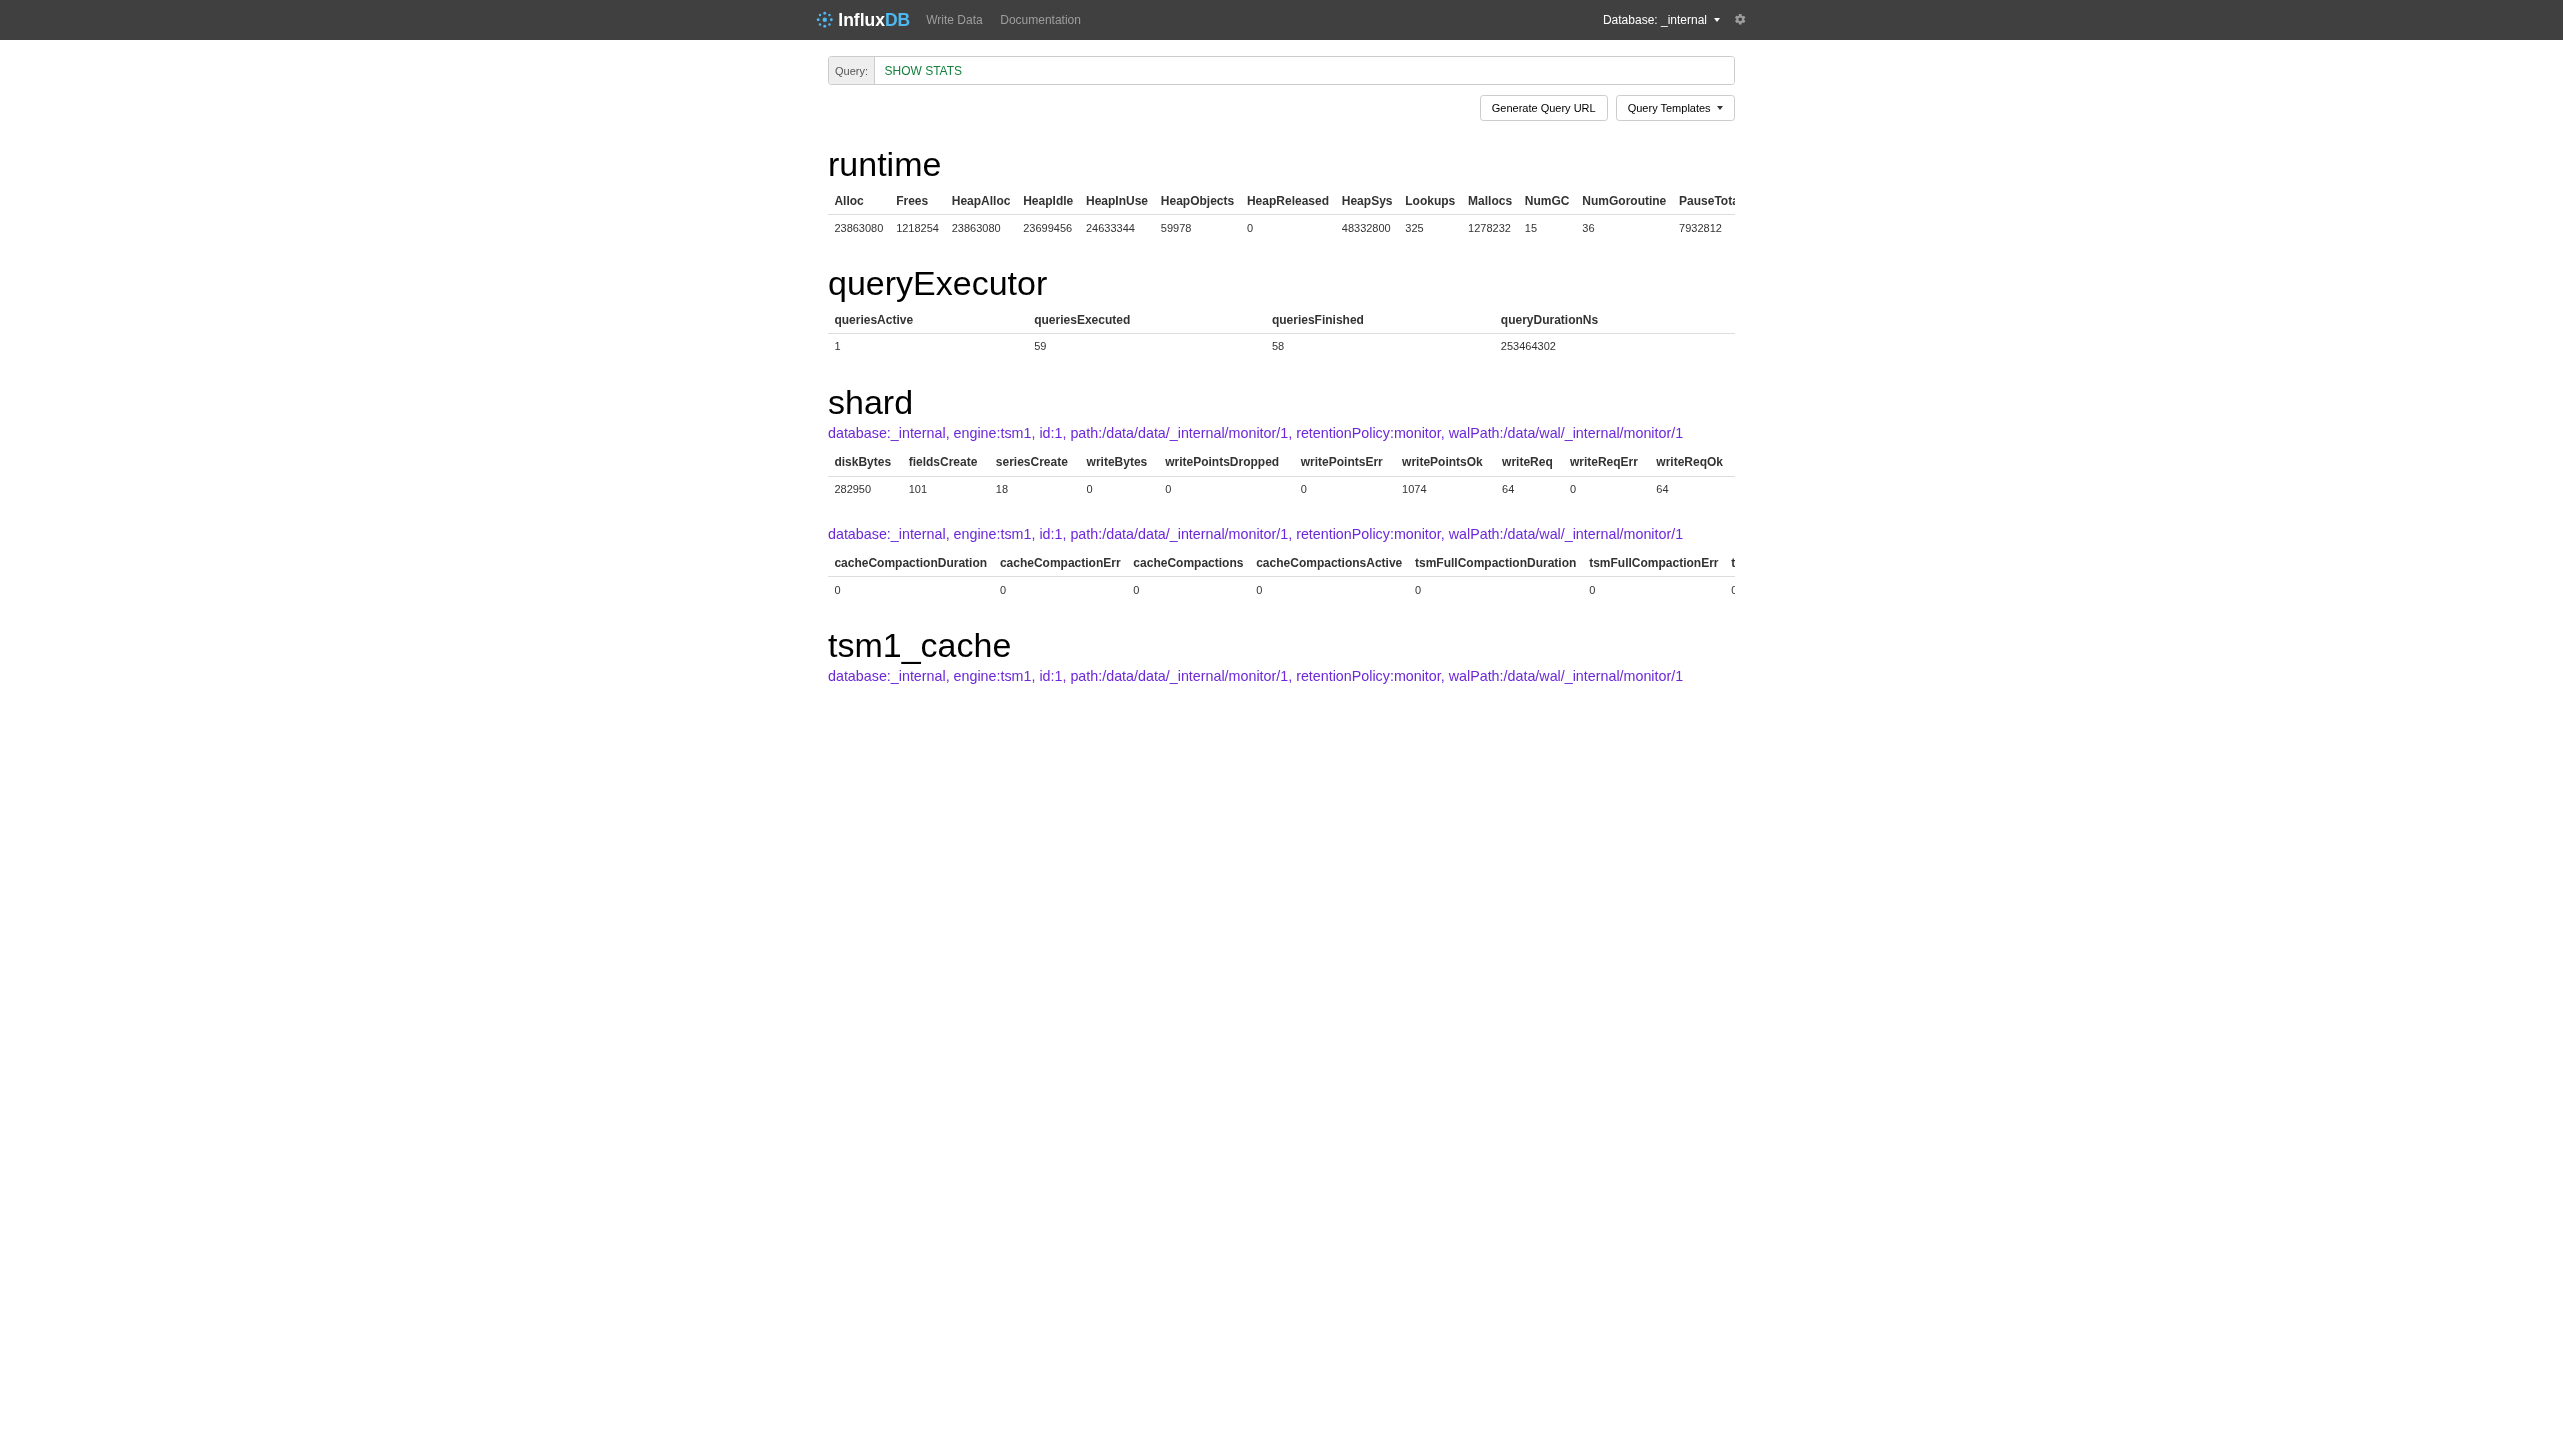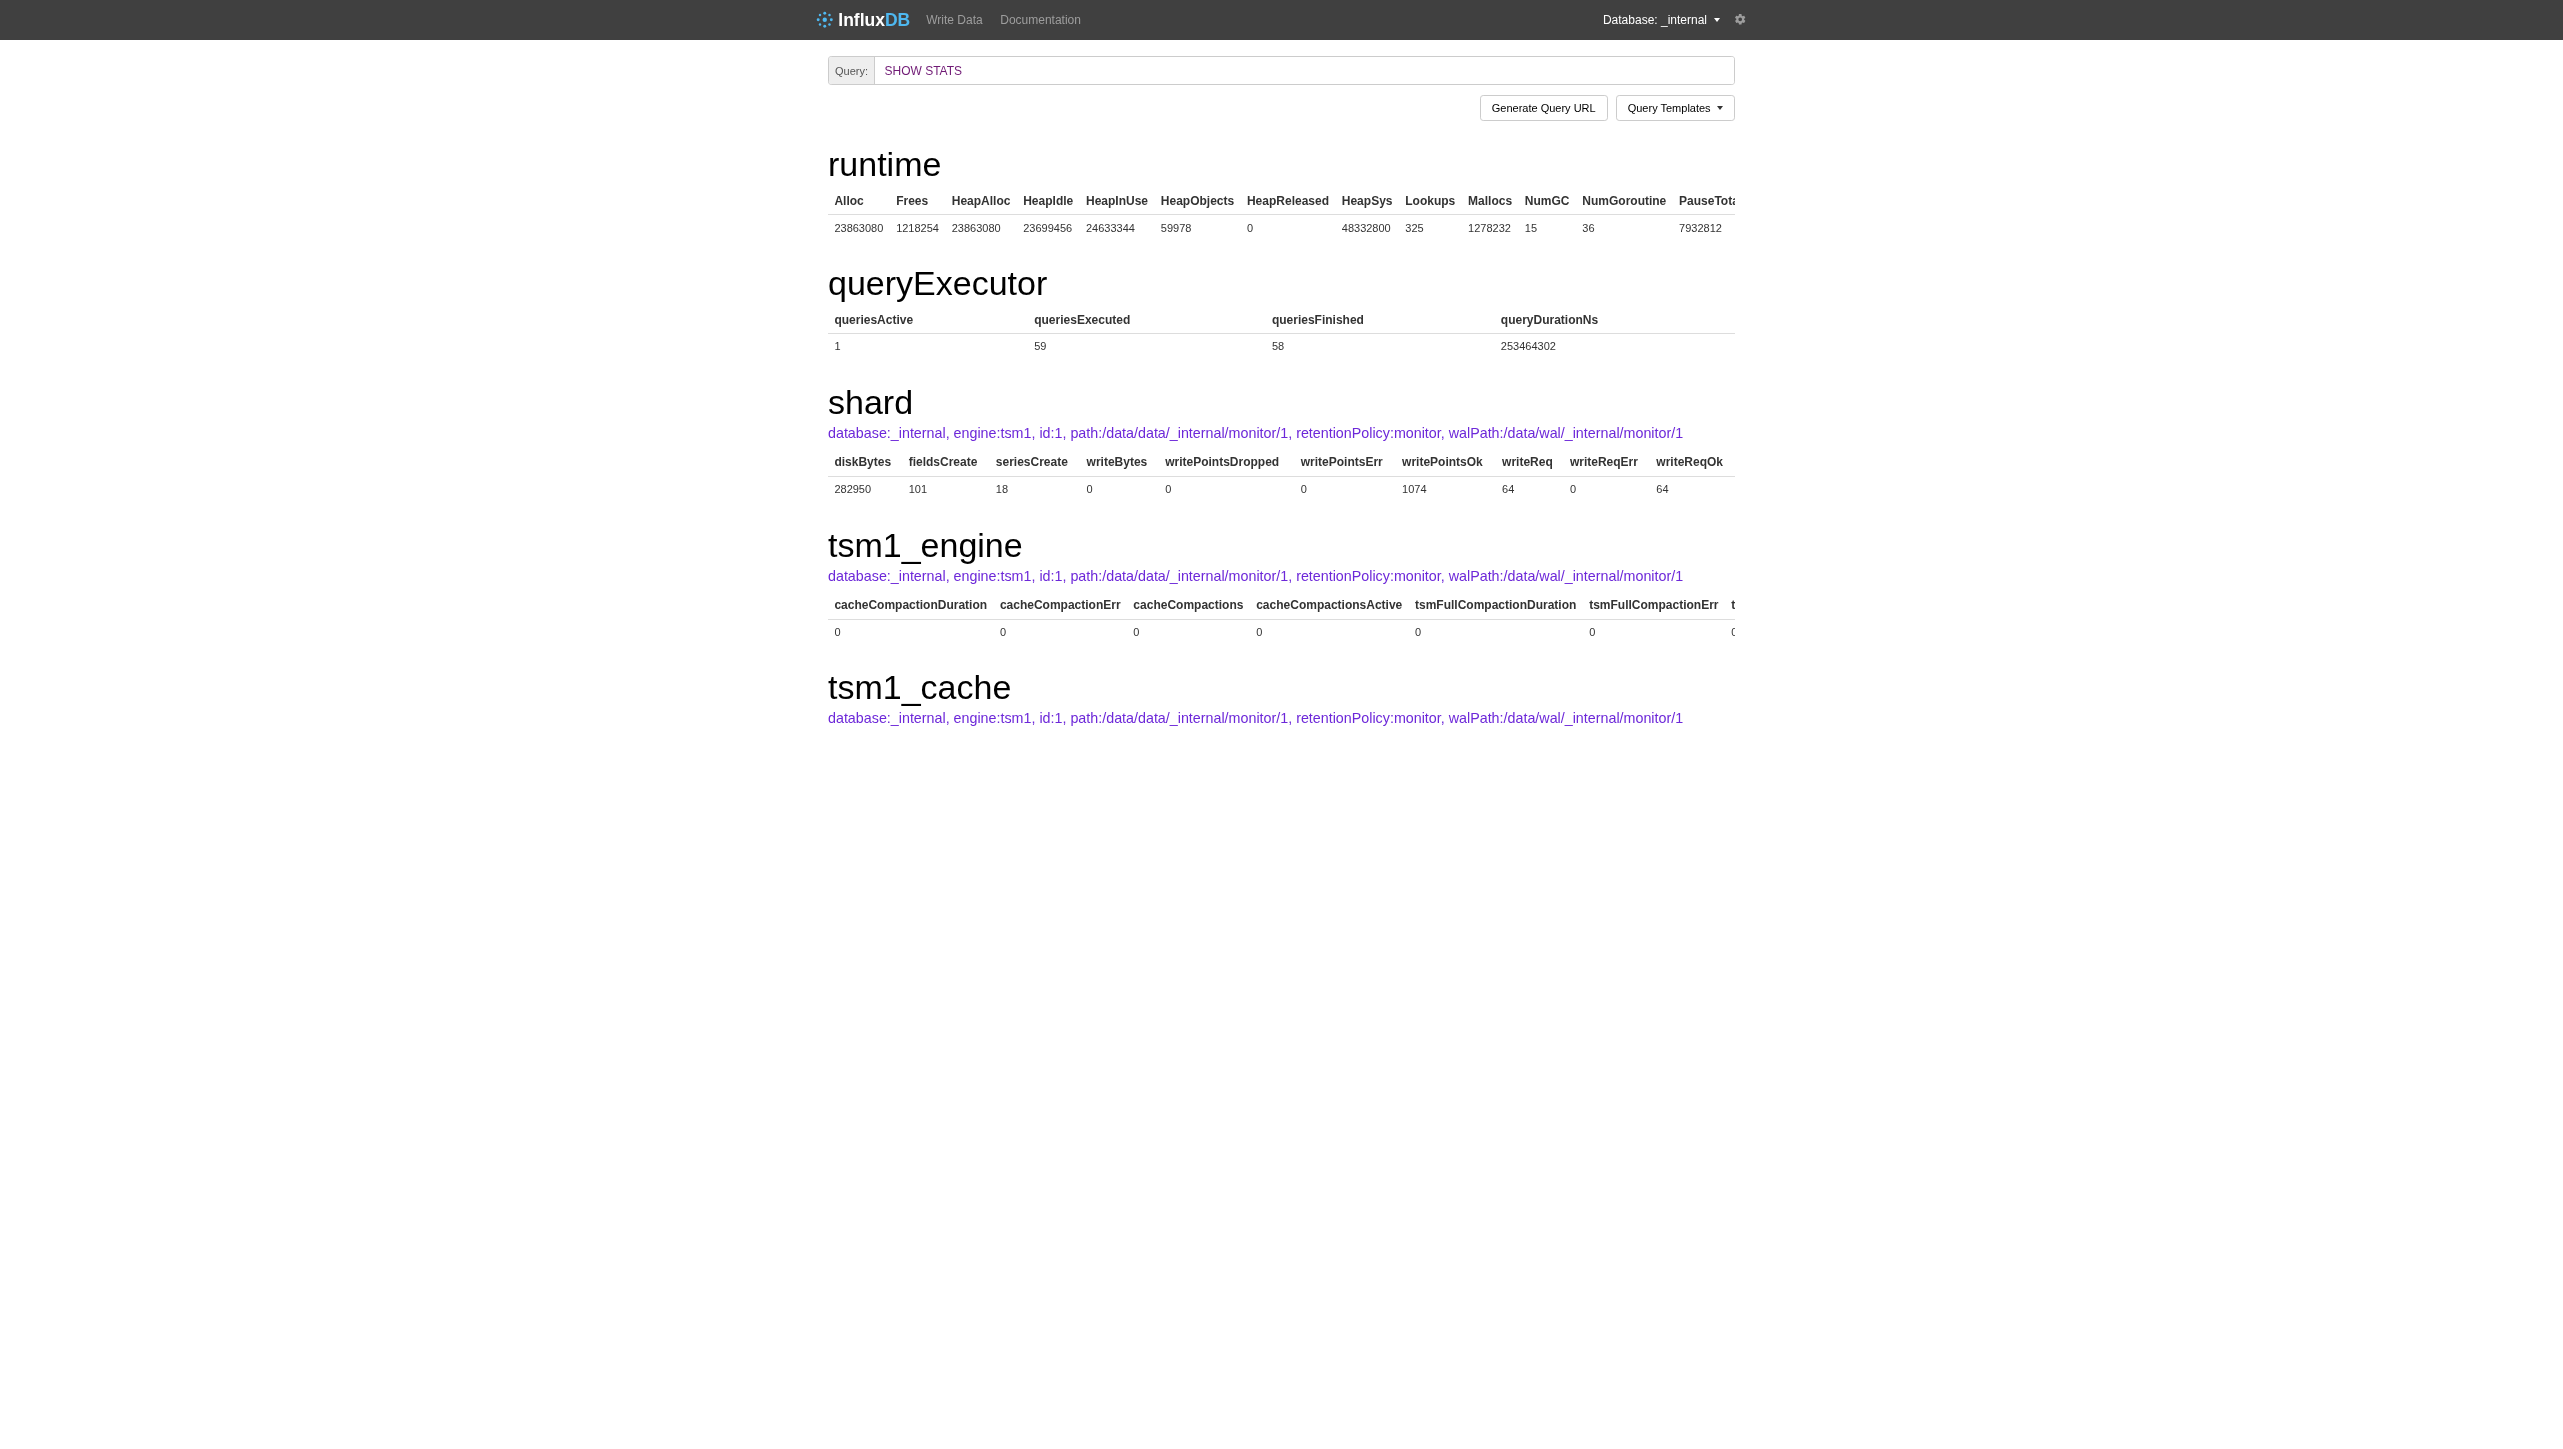--- a/index.html
+++ b/index.html
@@ -86,21 +86,21 @@
     border-right: 0.8px solid #ccc;
     font-size: 11px;
     color: #555;
   }
   .query-input {
     border: none;
     outline: none;
     flex: 1;
     padding: 0 9.5px;
     font-size: 12px;
-    color: #701a75;
+    color: #15803d;
   }
 
   .action-buttons {
     display: flex;
     justify-content: flex-end;
     gap: 8px;
     margin-top: 9.5px;
     margin-bottom: 16px;
   }
   .btn {
@@ -299,21 +299,20 @@
                 <td>1074</td>
                 <td>64</td>
                 <td>0</td>
                 <td>64</td>
               </tr>
             </tbody>
           </table>
         </div>
       </div>
       <div class="section">
-        <h2>tsm1_engine</h2>
         <div class="subtitle">database:_internal, engine:tsm1, id:1, path:/data/data/_internal/monitor/1, retentionPolicy:monitor, walPath:/data/wal/_internal/monitor/1</div>
         <div class="table-wrap">
           <table>
             <thead>
               <tr>
                 <th>cacheCompactionDuration</th>
                 <th>cacheCompactionErr</th>
                 <th>cacheCompactions</th>
                 <th>cacheCompactionsActive</th>
                 <th>tsmFullCompactionDuration</th>

